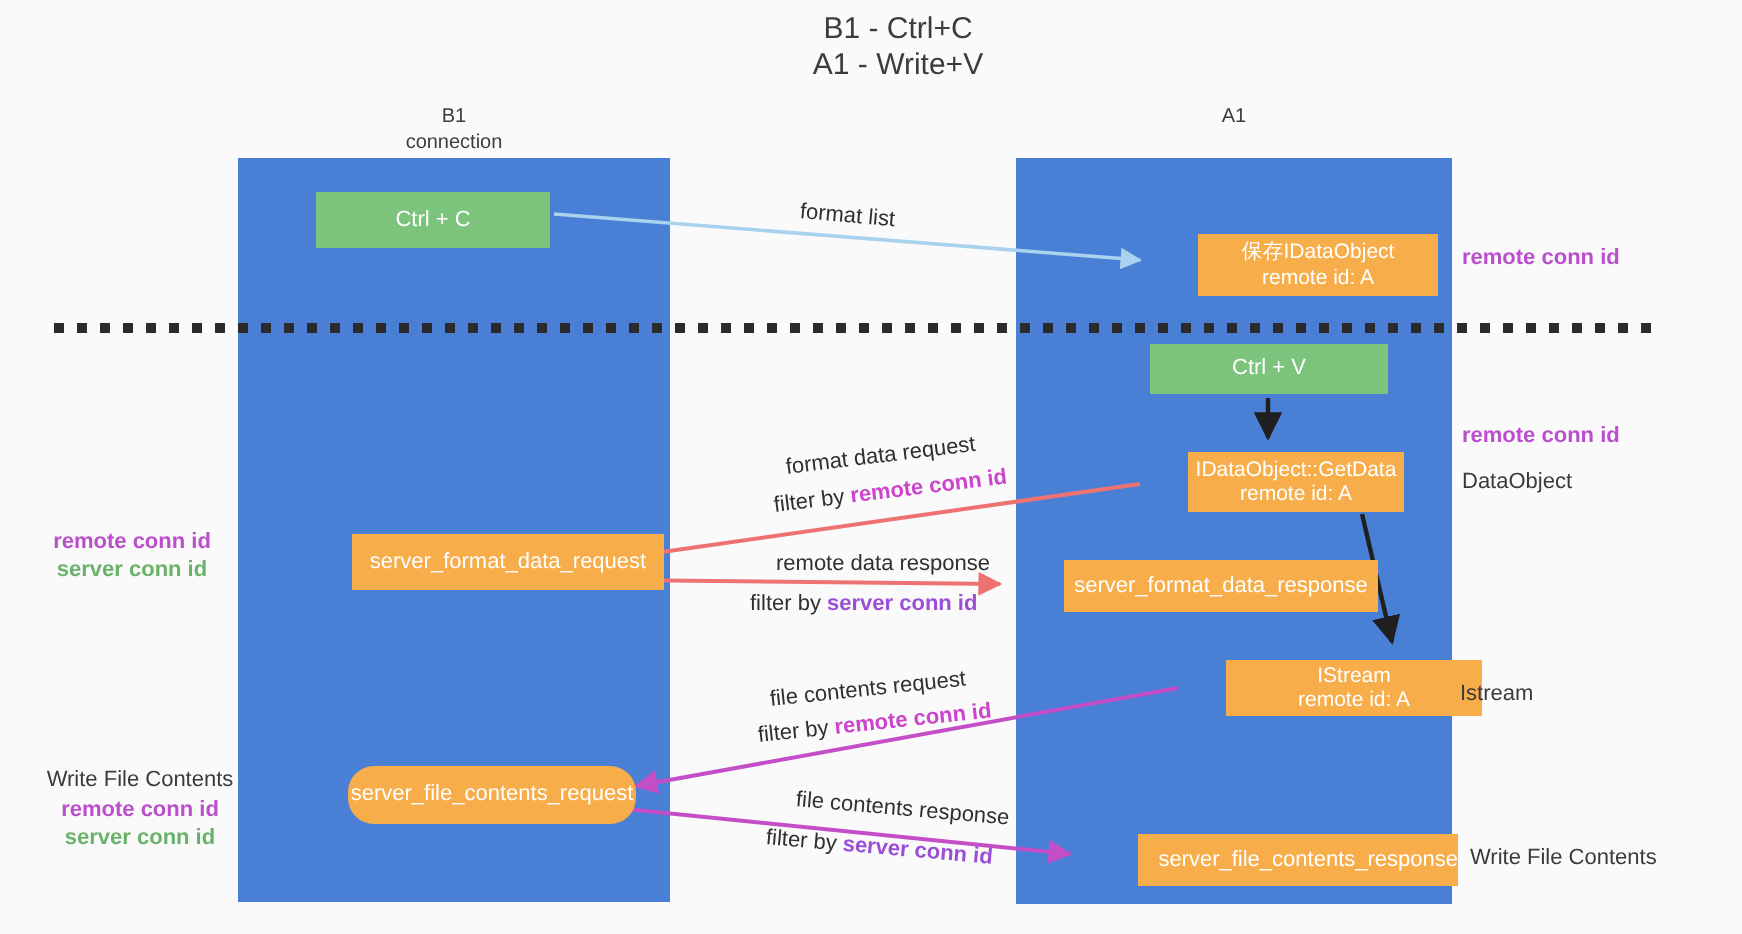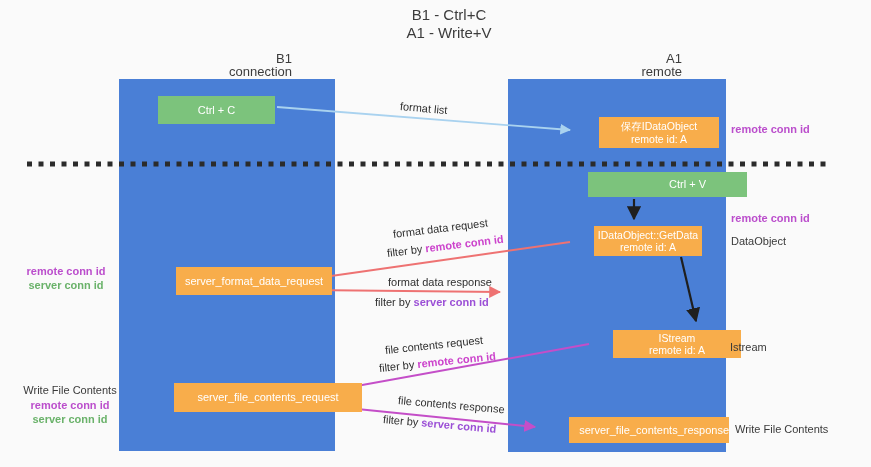--- a/index.html
+++ b/index.html
@@ -1,39 +1,39 @@
 <!DOCTYPE html>
 <html><head>
 <meta charset="utf-8">
 <style>
   html,body{margin:0;padding:0;background:#fafafa;}
   .stage{position:relative;width:871px;height:467px;background:#fafafa;
          font-family:"Liberation Sans",sans-serif;overflow:hidden;}
   .title{position:absolute;left:299px;top:6px;width:300px;text-align:center;
          font-size:15px;line-height:18px;color:#3c3c3c;z-index:12;}
-  .hdr{position:absolute;text-align:right;font-size:13px;line-height:13px;color:#3c3c3c;z-index:12;}
+  .hdr{position:absolute;text-align:center;font-size:10px;line-height:13px;color:#3c3c3c;z-index:12;}
   #h-left{left:162px;top:52px;width:130px;}
   #h-right{left:552px;top:52px;width:130px;}
   .lane{position:absolute;background:#4a7fd6;z-index:1;}
   #lane-left{left:119px;top:79px;width:216px;height:372px;}
   #lane-right{left:508px;top:79px;width:218px;height:373px;}
   svg.overlay{position:absolute;left:0;top:0;width:871px;height:467px;z-index:5;pointer-events:none;}
   .box{position:absolute;display:flex;flex-direction:column;align-items:center;justify-content:center;
        color:#fff;text-align:center;z-index:10;font-size:11px;line-height:13px;}
   .box.two{font-size:10.5px;line-height:12.5px;}
   .green{background:#7cc37c;justify-content:center;}
   .orange{background:#f8ad4b;margin-left:24px;}
   #b-ctrlc{left:158px;top:96px;width:117px;height:28px;}
   #b-save{left:575px;top:117px;width:120px;height:31px;}
-  #b-ctrlv{left:588px;top:172px;width:119px;height:25px;padding-left:40px;}
+  #b-ctrlv{left:575px;top:172px;width:119px;height:25px;}
   #b-getdata{left:570px;top:226px;width:108px;height:30px;}
   #b-freq{left:152px;top:267px;width:156px;height:28px;text-align:center;}
   #b-fres{left:508px;top:280px;width:157px;height:26px;}
   #b-istream{left:589px;top:330px;width:128px;height:28px;}
-  #b-creq{left:150px;top:383px;width:188px;height:29px;}
+  #b-creq{left:150px;top:383px;width:144px;height:29px;border-radius:13px;}
   #b-cres{left:545px;top:417px;width:160px;height:26px;align-items:flex-end;}
   .flow{position:absolute;font-size:11px;color:#2f2f2f;white-space:nowrap;z-index:12;
         transform-origin:left center;}
   .rot-n7{transform:rotate(-7deg);}
   .rot-n6{transform:rotate(-6deg);}
   .rot-p5{transform:rotate(5deg);}
   .hl-r{color:#cc44cc;font-weight:bold;}
   .hl-s{color:#9b4fd6;font-weight:bold;}
   .side{position:absolute;font-size:11px;white-space:nowrap;z-index:12;}
   .purple{color:#bb4ecc;font-weight:bold;}
@@ -66,21 +66,20 @@
     <div>B1 - Ctrl+C</div>
     <div>A1 - Write+V</div>
   </div>
 
   <div class="hdr" id="h-left">
     <div>B1</div>
     <div>connection</div>
   </div>
   <div class="hdr" id="h-right">
     <div>A1</div>
-    <div>remote</div>
   </div>
 
   <div class="lane" id="lane-left"></div>
   <div class="lane" id="lane-right"></div>
 
   <svg class="overlay" viewBox="0 0 871 467">
     <defs>
       <marker id="m-blue" viewBox="0 0 10 10" refX="9" refY="5" markerWidth="6" markerHeight="6" orient="auto">
         <path d="M0,0 L10,5 L0,10 z" fill="#a9d2ef"></path>
         </marker>
@@ -114,38 +113,41 @@
   <div class="box green" id="b-ctrlv">
     <div>Ctrl + V</div>
   </div>
   <div class="box orange two" id="b-getdata">
     <div>IDataObject::GetData</div>
     <div>remote id: A</div>
   </div>
   <div class="box orange" id="b-freq">
     <div>server_format_data_request</div>
   </div>
+  <div class="box orange" id="b-fres">
+    <div>server_format_data_response</div>
+  </div>
   <div class="box orange two" id="b-istream">
     <div>IStream</div>
     <div>remote id: A</div>
   </div>
   <div class="box orange" id="b-creq">
     <div>server_file_contents_request</div>
   </div>
   <div class="box orange" id="b-cres">
     <div>server_file_contents_response</div>
   </div>
 
   <div class="flow rot-p5" id="fl-format-list">format list</div>
 
   <div class="flow rot-n7" id="fl-fdreq">format data request</div>
   <div class="flow rot-n7" id="fl-fbr1">
     <span>filter by </span><span class="hl-r">remote conn id</span>
   </div>
-  <div class="flow" id="fl-fdres">format data response</div>
+  <div class="flow" id="fl-fdres">remote data response</div>
   <div class="flow" id="fl-fbs1">
     <span>filter by </span><span class="hl-s">server conn id</span>
   </div>
 
   <div class="flow rot-n6" id="fl-fcreq">file contents request</div>
   <div class="flow rot-n6" id="fl-fbr2">
     <span>filter by </span><span class="hl-r">remote conn id</span>
   </div>
   <div class="flow rot-p5" id="fl-fcres">file contents response</div>
   <div class="flow rot-p5" id="fl-fbs2">

